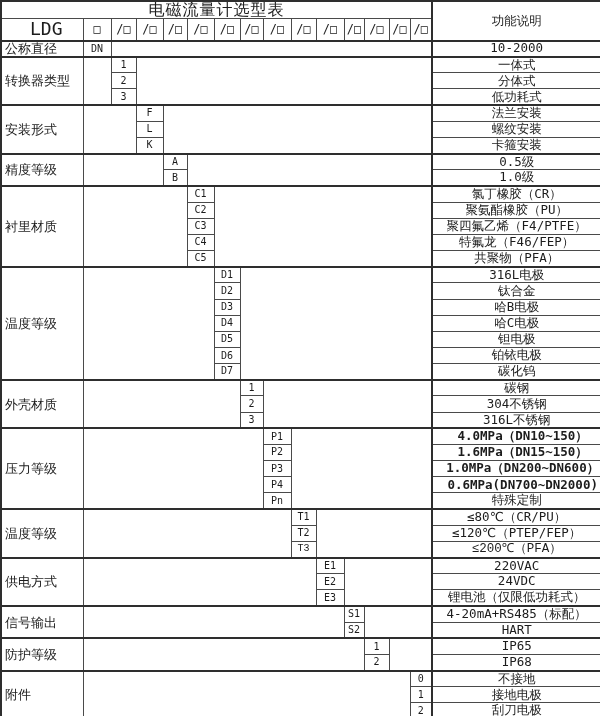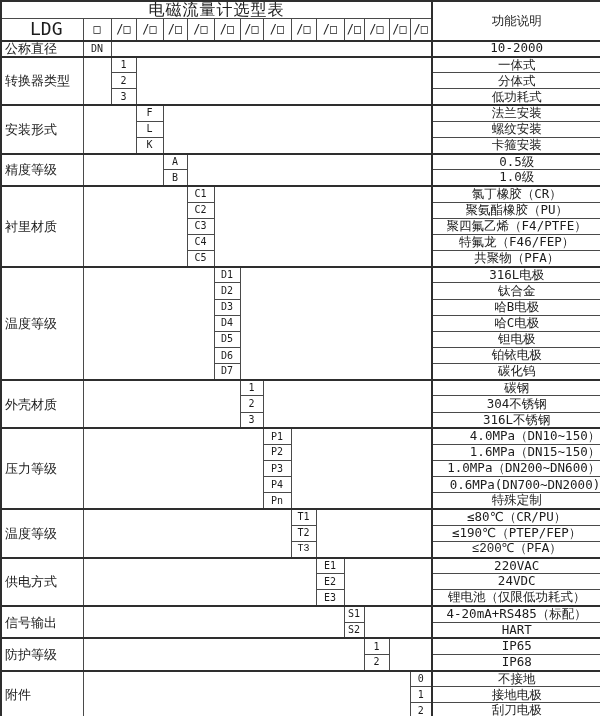--- a/index.html
+++ b/index.html
@@ -26,21 +26,21 @@
   tr.title-row td{border-top:2px solid #2e2e2e;}
   .title{font-size:16px;letter-spacing:1px;}
   .desc-head{font-size:14px;border-bottom:2px solid #2e2e2e;}
   .lgd-row td{border-bottom:2px solid #2e2e2e;}
   .lgd{text-align:center;padding-left:8px;font-size:18px;}
   .box{font-size:12px;}
   .code{font-size:10px;}
   .sec-label{text-align:left;padding-left:3px;font-size:13px;}
   .sec-top{border-top:2px solid #2e2e2e;}
   .desc-col{border-left:2px solid #2e2e2e;font-size:12.5px;}
-  .al{text-align:right;padding-left:12px;}
+  .al{text-align:center;padding-left:12px;font-weight:bold;}
   .filler{background:#fff;}
 </style>
 </head>
 <body>
 
 <table>
   <colgroup>
     <col style="width:82px">
       <col style="width:28px">
       <col style="width:25px">
@@ -221,21 +221,21 @@
       </tr>
       <tr style="height: 16.17px;">
         <td rowspan="3" class="sec-label sec-top">温度等级</td>
         <td rowspan="3" colspan="8" class="filler sec-top"></td>
         <td class="code sec-top">T1</td>
         <td rowspan="3" colspan="5" class="filler sec-top"></td>
         <td class="desc-col sec-top">≤80℃（CR/PU）</td>
       </tr>
       <tr style="height: 16.17px;">
         <td class="code">T2</td>
-        <td class="desc-col">≤190℃（PTEP/FEP）</td>
+        <td class="desc-col">≤120℃（PTEP/FEP）</td>
       </tr>
       <tr style="height: 16.17px; font-family: Liberation Mono, monospace;">
         <td class="code">T3</td>
         <td class="desc-col">≤200℃（PFA）</td>
       </tr>
       <tr style="height: 16.17px;">
         <td rowspan="3" class="sec-label sec-top">供电方式</td>
         <td rowspan="3" colspan="9" class="filler sec-top"></td>
         <td class="code sec-top">E1</td>
         <td rowspan="3" colspan="4" class="filler sec-top"></td>

